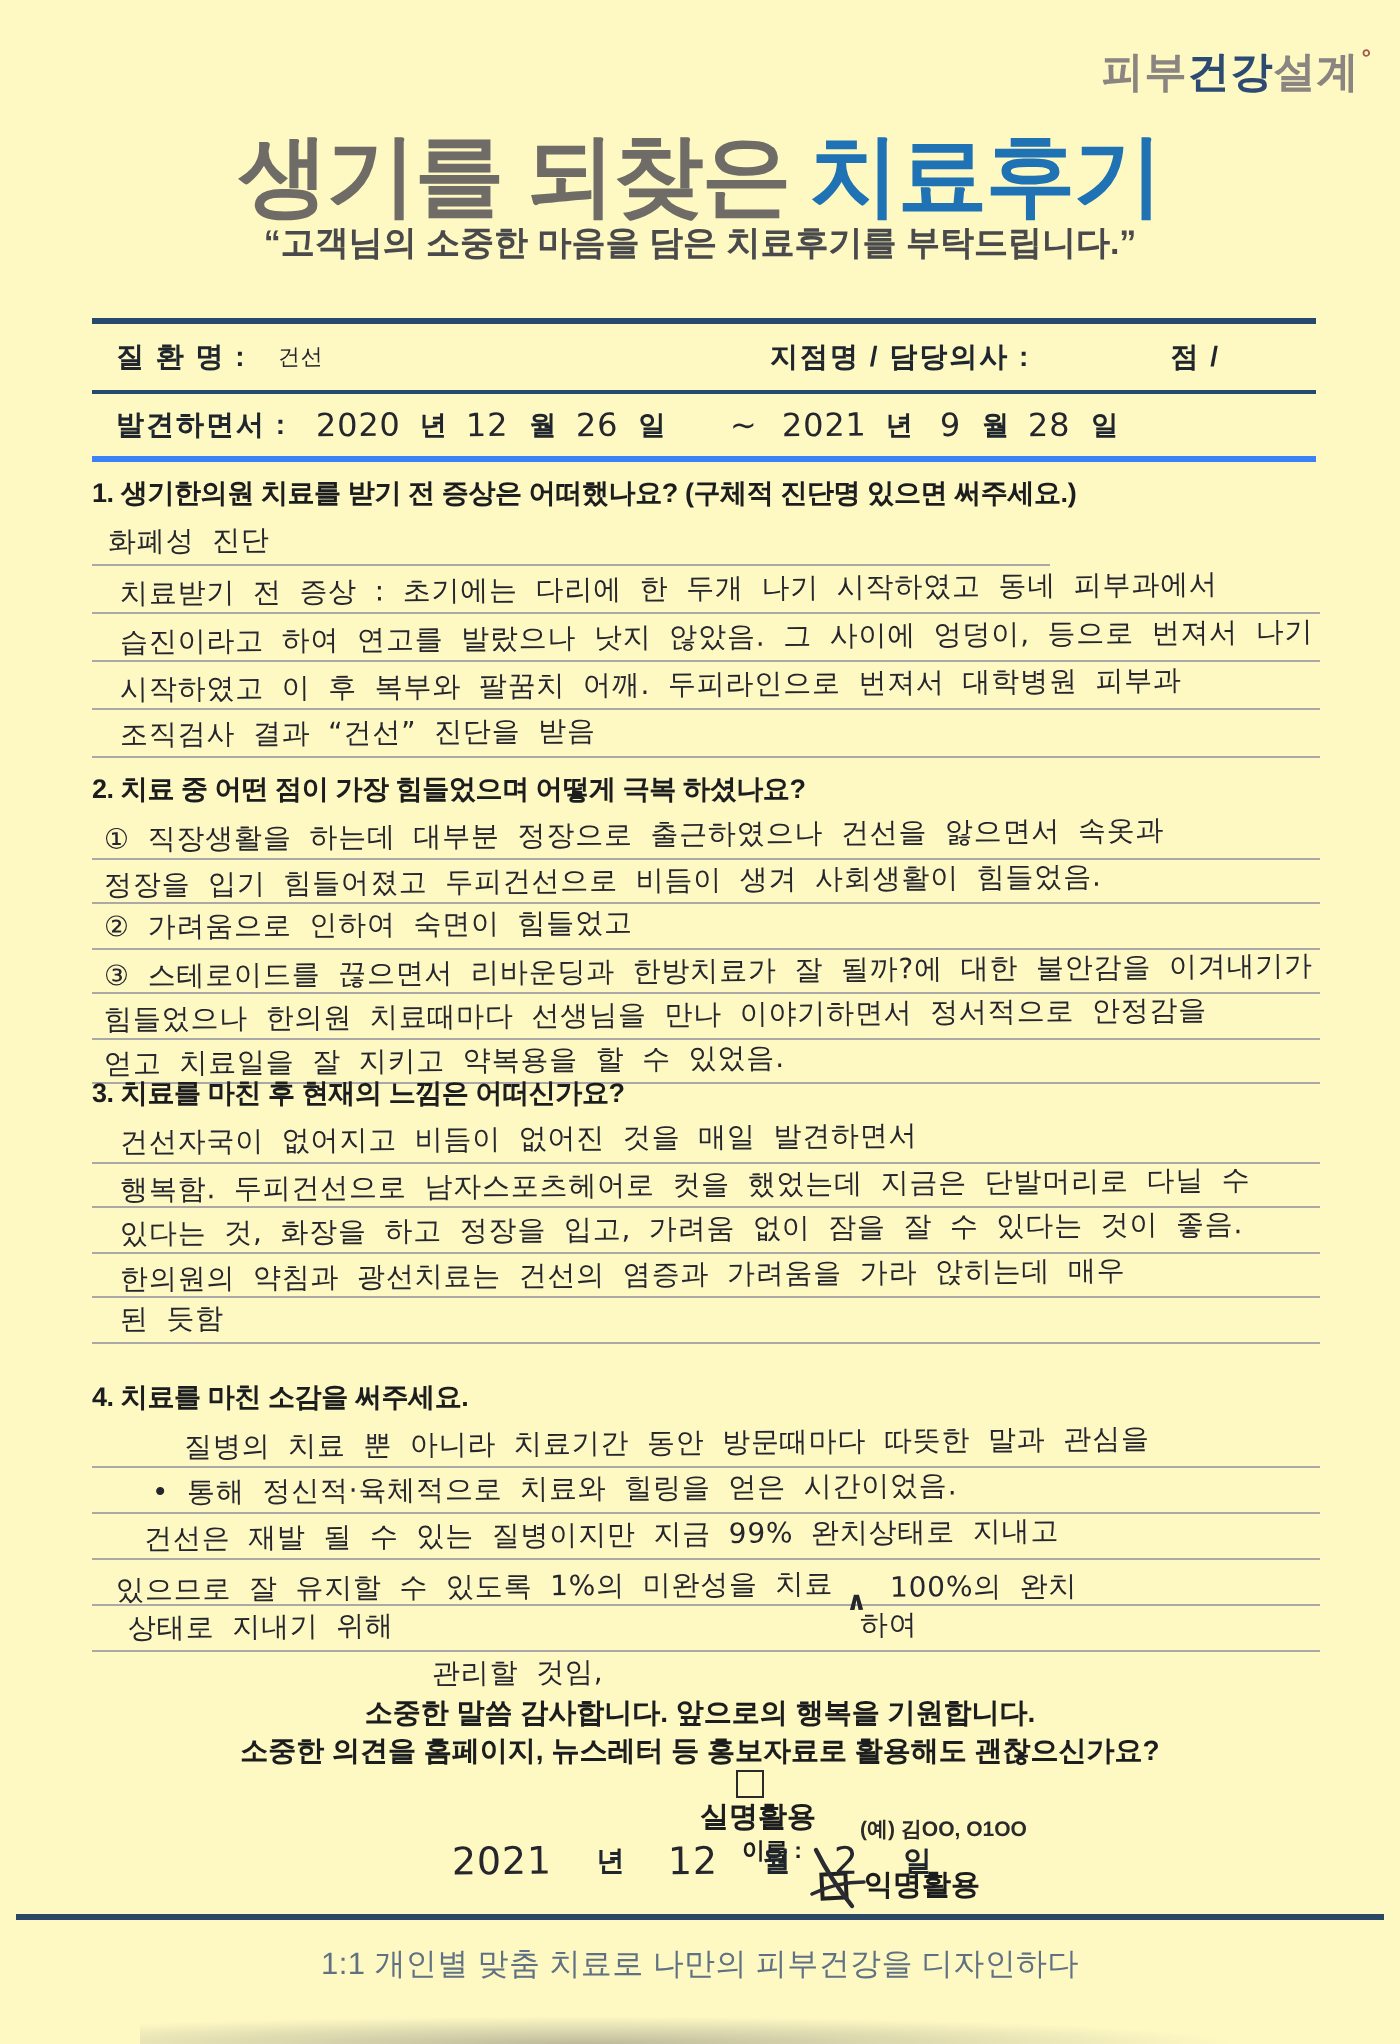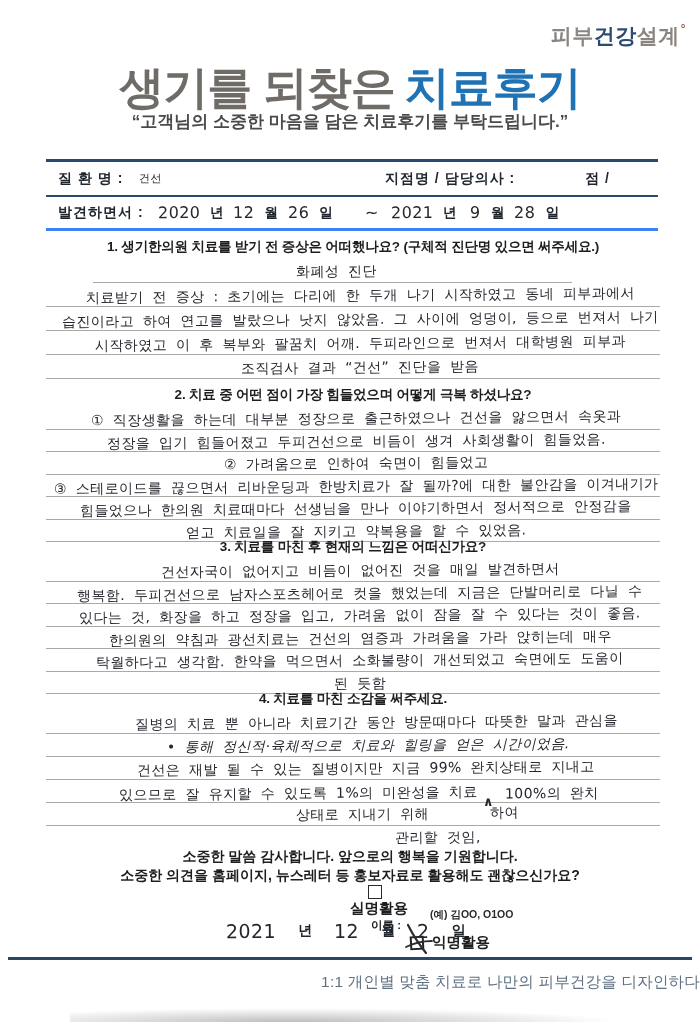--- a/index.html
+++ b/index.html
@@ -1,20 +1,20 @@
 <!DOCTYPE html>
 <html><head>
 <meta charset="utf-8">
 <style>
   * { margin:0; padding:0; box-sizing:border-box; }
   html,body { background:#e9e9e7; }
   body { font-family:"Liberation Sans", sans-serif; }
   .page {
     position:relative; width:700px; height:1022px; margin:0 auto;
-    background:#ffffff; overflow:hidden; color:#1f2022;
+    background:#fef9c3; overflow:hidden; color:#1f2022;
   }
   
   .logo { position:absolute; top:22px; right:14px; font-size:21px; letter-spacing:0.5px;
           color:#8a8580; font-weight:bold; }
   .logo .bold { color:#2d4a73; }
   .logo .mark { color:#a4574a; font-size:12px; vertical-align:10px; margin-left:1px; }
   
   .title { position:absolute; top:58px; left:0; width:100%; text-align:center;
            font-size:45px; font-weight:800; letter-spacing:-1px; }
   .title .gray { color:#6f6b67;margin-top:21px; }
@@ -28,30 +28,30 @@
   .htable { position:absolute; top:159px; left:46px; width:612px;
             border-top:3px solid #27496e; border-bottom:3px solid #3b82f6; }
   .hrow { display:flex; align-items:center; height:33px; padding:0 12px; }
   .hrow + .hrow { border-top:2px solid #27496e; }
   .flabel { font-size:14px; font-weight:bold; color:#20262e; letter-spacing:1px; white-space:nowrap; }
   .funit { font-size:13.5px; font-weight:bold; color:#20262e; margin:0 4px; }
   .spacer { flex:1; }
   .hw-val { font-size:11px; margin-left:16px; }
   .hw-num { font-size:16px; margin:0 6px; }
   
-  .qsec { position:absolute; left:46px; width:614px;text-align:center; }
+  .qsec { position:absolute; left:46px; width:614px; }
   .qhead { font-size:13.5px; font-weight:bold; color:#1c1d1f; margin-bottom:3px; letter-spacing:-0.2px; }
   .row { position:relative; border-bottom:1.5px solid #aaa9a7; overflow:visible; }
   .row .hw { font-size:14px; }
   .sec1 { top:238px; } .sec1 .row { height:24px; padding:3px 0 0 14px; }
-  .sec1 .row.short { width:78%; padding-left:8px;margin-left:47px; }
+  .sec1 .row.short { width:78%; padding-left:8px; }
   .sec2 { top:386px; } .sec2 .row { height:22.5px; padding:2px 0 0 6px; }
   .sec3 { top:538px; } .sec3 .row { height:22.5px; padding:2px 0 0 14px; }
   .sec4 { top:690px; } .sec4 .row { height:23px; padding:2px 0 0 26px; }
-  .sec4 .r1 { padding-left:46px; } .sec4 .r2 { padding-left:30px;font-style:italic; }
+  .sec4 .r1 { padding-left:46px; } .sec4 .r2 { padding-left:30px; }
   .sec4 .r4 { padding-left:12px; } .sec4 .r5 { padding-left:18px; }
   .sec4 .last { border-bottom:none; padding-left:170px; }
   
   .insert { position:relative; display:inline-block; width:28px; height:1em; vertical-align:baseline; }
   .insert .caret { position:absolute; left:6px; bottom:-11px; font-size:13px; font-weight:bold; }
   .insert .iword { position:absolute; left:13px; bottom:-24px; font-size:14px; white-space:nowrap; z-index:3; }
   
   .thanks { position:absolute; top:847px; left:0; width:100%; text-align:center;
             font-size:14px; font-weight:bold; color:#1c1d1f; line-height:19px; }
   .consent { position:absolute; top:885px; left:110px; right:60px; display:flex; align-items:center;flex-direction:column; }
@@ -60,21 +60,21 @@
   .consent .name-lbl { font-size:11.5px; font-weight:bold; color:#1c1d1f; margin-left:22px; }
   .anon-group { position:relative; margin-left:150px; display:flex; align-items:center; }
   .anon-box { transform:rotate(-3deg); border-width:2px; border-color:#222; }
   .scribble { position:absolute; left:-8px; top:-10px; width:36px; height:34px; z-index:2; }
   .example { position:absolute; top:908px; left:430px; font-size:10.5px; font-weight:bold; color:#2a2a2a; }
   .dateline { position:absolute; top:920px; left:0; width:100%; display:flex;
               justify-content:center; align-items:center; gap:14px; }
   .dateline .hw { font-size:19px; } .dateline .funit { font-size:14px; margin:0 8px; }
   
   .footer-rule { position:absolute; top:957px; left:8px; right:8px; height:3px; background:#2b4766; }
-  .slogan { position:absolute; top:972px; left:0; width:100%; text-align:right;
+  .slogan { position:absolute; top:972px; left:0; width:100%; text-align:center;
             font-size:15.5px; color:#5f7183; letter-spacing:0.2px; }
   .smudge { position:absolute; bottom:0; left:70px; right:80px; height:14px;
             background:radial-gradient(ellipse at 40% 100%, rgba(110,110,110,0.45), rgba(255,255,255,0) 70%); }
 </style>
 </head>
 <body>
 
 <div class="page">
 
   <div class="logo"><span>피부</span><span class="bold">건강</span><span>설계</span><span class="mark">°</span></div>
@@ -126,21 +126,20 @@
     <div class="row"><span class="hw">힘들었으나 한의원 치료때마다 선생님을 만나 이야기하면서 정서적으로 안정감을</span></div>
     <div class="row"><span class="hw">얻고 치료일을 잘 지키고 약복용을 할 수 있었음.</span></div>
   </div>
 
   <div class="qsec sec3">
     <div class="qhead">3. 치료를 마친 후 현재의 느낌은 어떠신가요?</div>
     <div class="row"><span class="hw">건선자국이 없어지고 비듬이 없어진 것을 매일 발견하면서</span></div>
     <div class="row"><span class="hw">행복함. 두피건선으로 남자스포츠헤어로 컷을 했었는데 지금은 단발머리로 다닐 수</span></div>
     <div class="row"><span class="hw">있다는 것, 화장을 하고 정장을 입고, 가려움 없이 잠을 잘 수 있다는 것이 좋음.</span></div>
     <div class="row"><span class="hw">한의원의 약침과 광선치료는 건선의 염증과 가려움을 가라 앉히는데 매우</span></div>
-    <div class="row"><span class="hw">탁월하다고 생각함. 한약을 먹으면서 소화불량이 개선되었고 숙면에도 도움이</span></div>
     <div class="row"><span class="hw">된 듯함</span></div>
   </div>
 
   <div class="qsec sec4">
     <div class="qhead">4. 치료를 마친 소감을 써주세요.</div>
     <div class="row r1"><span class="hw">질병의 치료 뿐 아니라 치료기간 동안 방문때마다 따뜻한 말과 관심을</span></div>
     <div class="row r2"><span class="hw">• 통해 정신적·육체적으로 치료와 힐링을 얻은 시간이었음.</span></div>
     <div class="row r3"><span class="hw">건선은 재발 될 수 있는 질병이지만 지금 99% 완치상태로 지내고</span></div>
     <div class="row r4">
       <span class="hw">있으므로 잘 유지할 수 있도록 1%의 미완성을 치료</span><span class="insert"><span class="caret hw">∧</span><span class="iword hw">하여</span></span><span class="hw">100%의 완치</span>

